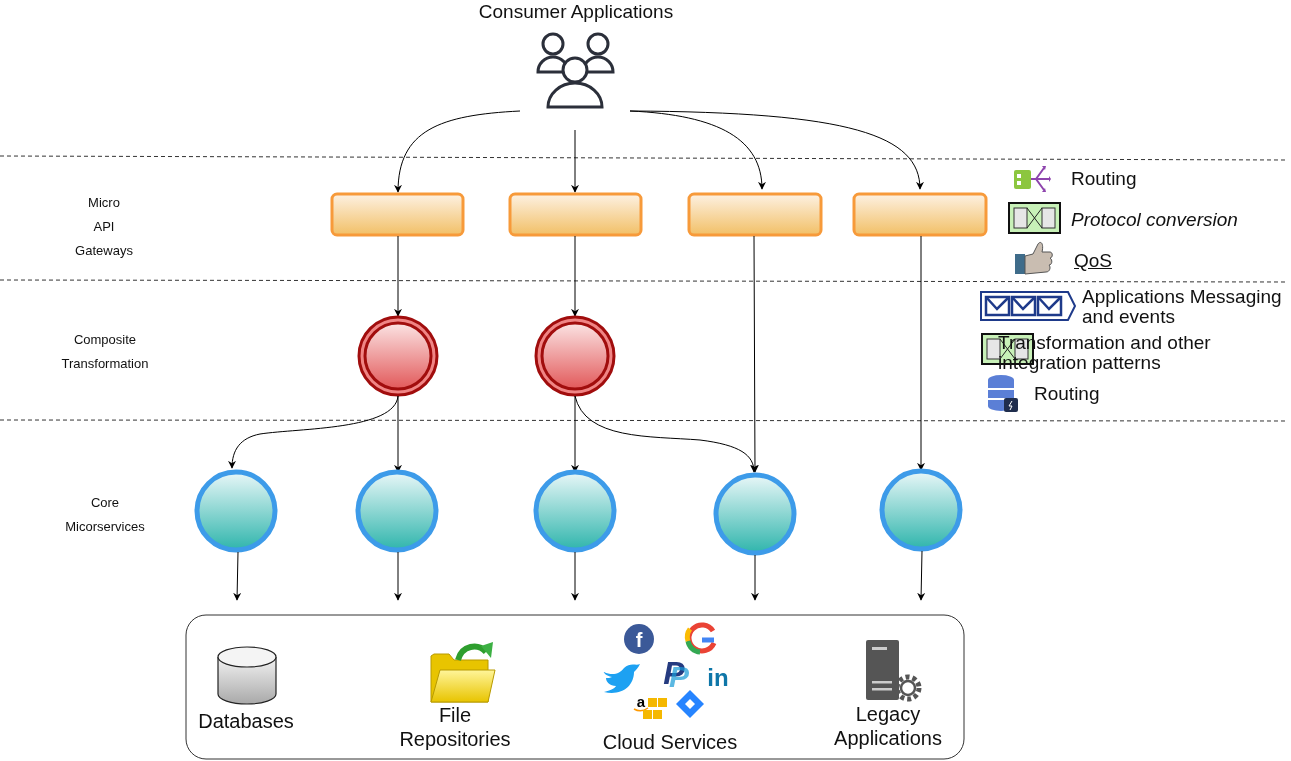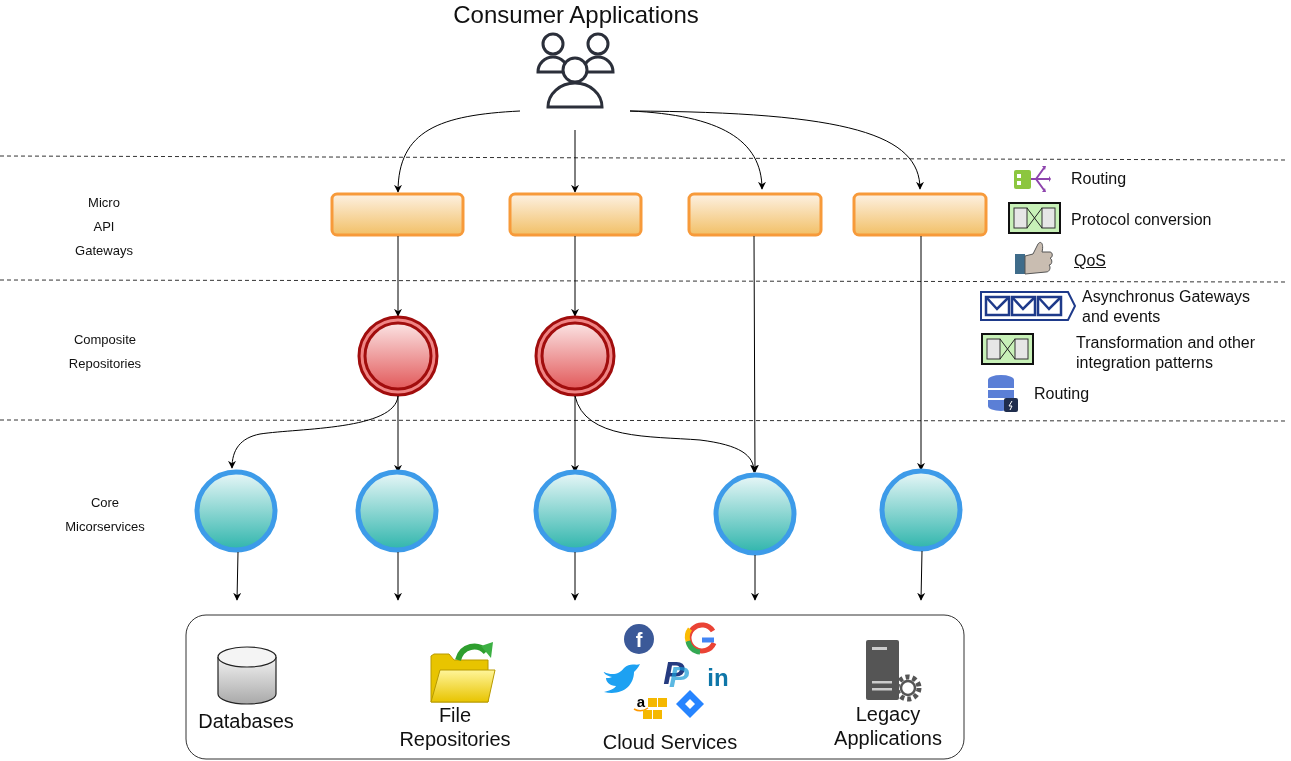--- a/index.html
+++ b/index.html
@@ -1,21 +1,21 @@
 <!DOCTYPE html>
 <html><head>
 <meta charset="utf-8">
 <style>
   html, body { margin: 0; padding: 0; background: #ffffff; }
   body { width: 1291px; height: 761px; position: relative; overflow: hidden;
          font-family: "Liberation Sans", sans-serif; color: #111; }
   .abs { position: absolute; }
-  .title { left: 0; width: 1152px; top: 1px; text-align: center; font-size: 24px; }
+  .title { left: 0; width: 1152px; top: 1px; text-align: center; font-size: 19px; }
   .layer-label { text-align: center; font-size: 13px; line-height: 24px; white-space: pre-line; }
-  .legend-text { font-size: 16px; line-height: 20px; white-space: pre-line; }
+  .legend-text { font-size: 19px; line-height: 20px; white-space: pre-line; }
   .res-label { text-align: center; font-size: 20px; line-height: 24px; white-space: pre-line; }
   svg.main { position: absolute; left: 0; top: 0; }
 </style>
 </head>
 <body>
 
 <svg class="main" width="1291" height="761" viewBox="0 0 1291 761">
   <defs>
     <linearGradient id="gwGrad" x1="0" y1="0" x2="0" y2="1">
       <stop offset="0" stop-color="#fdf1e2"></stop>
@@ -210,30 +210,30 @@
     <path d="M1012,401 L1009,406 L1012,406 L1010,410" stroke="#fff" stroke-width="1" fill="none"></path>
   </g>
 </svg>
 
 <div class="abs title">Consumer Applications</div>
 
 <div class="abs layer-label" style="left:42px; top:191px; width:124px;">Micro
 API
 Gateways</div>
 <div class="abs layer-label" style="left:40px; top:328px; width:130px;">Composite
-Repositories</div>
+Transformation</div>
 <div class="abs layer-label" style="left:40px; top:491px; width:130px;">Core
 Micorservices</div>
 
 <div class="abs legend-text" style="left:1071px; top:169px;">Routing</div>
-<div class="abs legend-text" style="left:1071px; top:210px;">Protocol conversion</div>
+<div class="abs legend-text" style="left:1071px; top:210px;font-style:italic;">Protocol conversion</div>
 <div class="abs legend-text" style="left:1074px; top:251px;text-decoration:underline;">QoS</div>
-<div class="abs legend-text" style="left:1082px; top:287px;">Asynchronus Gateways
+<div class="abs legend-text" style="left:1082px; top:287px;">Applications Messaging
 and events</div>
-<div class="abs legend-text" style="left:1076px; top:333px;">Transformation and other
+<div class="abs legend-text" style="left:998px; top:333px;">Transformation and other
 integration patterns</div>
 <div class="abs legend-text" style="left:1034px; top:384px;">Routing</div>
 
 <div class="abs res-label" style="left:186px; top:709px; width:120px;">Databases</div>
 <div class="abs res-label" style="left:395px; top:703px; width:120px;">File
 Repositories</div>
 <div class="abs res-label" style="left:590px; top:730px; width:160px;text-align:center;">Cloud Services</div>
 <div class="abs res-label" style="left:823px; top:702px; width:130px;">Legacy
 Applications</div>
 

